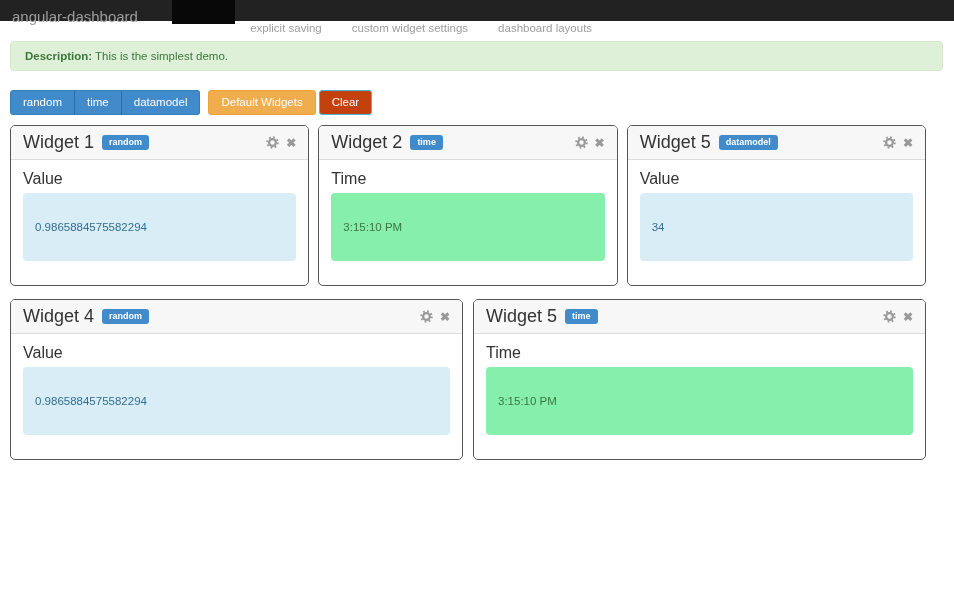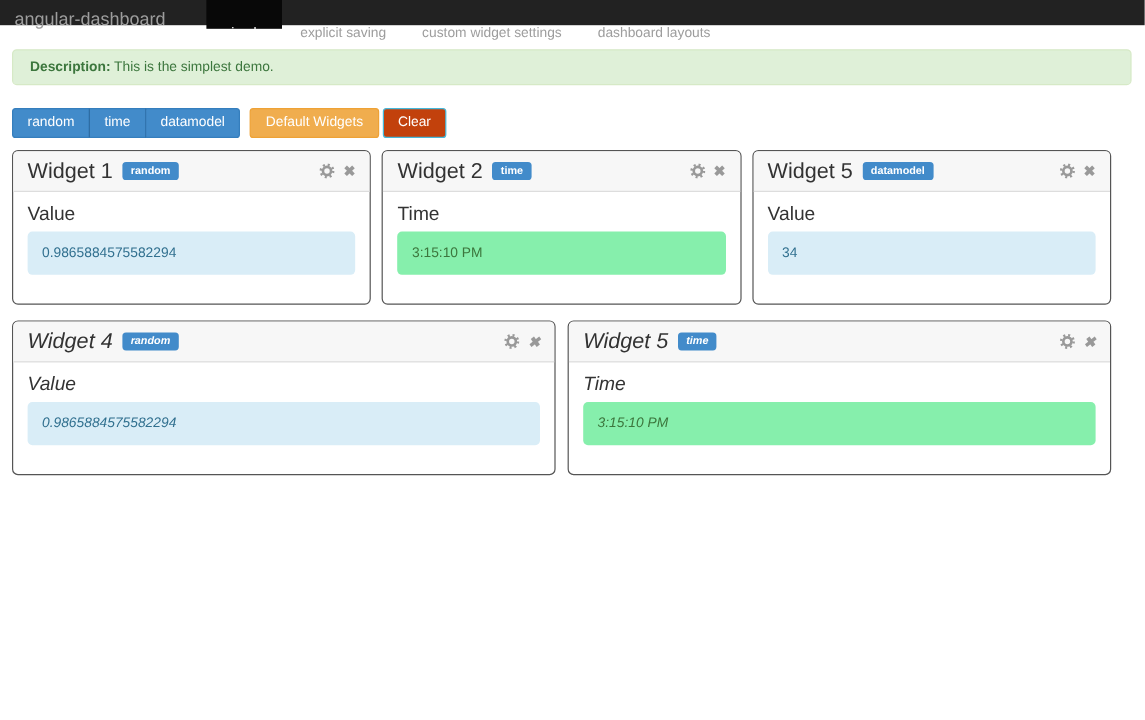--- a/index.html
+++ b/index.html
@@ -73,21 +73,21 @@
   .btn-group .btn:first-child { border-radius: 3px 0 0 3px; }
   .btn-group .btn:last-child { border-radius: 0 3px 3px 0; }
   .btn-primary { background: #428bca; border-color: #357ebd; }
   .btn-group .btn-primary + .btn-primary { border-left-color: #2e6da4; margin-left: -1px; }
   .btn-warning { background: #f0ad4e; border-color: #eea236; margin-left: 8px; text-align: center; }
   .btn-info { background: #c2410c; border-color: #46b8da; margin-left: 3px; }
 
   
   .dashboard { margin: 10px 28px 0 10px; }
   .widget-row { display: flex; gap: 9px; }
-  .widget-row.row2 { margin-top: 13px; gap: 10px; font-style: italic; }
+  .widget-row.row2 { margin-top: 13px; gap: 10px; }
 
   .widget {
     flex: 1;
     background: #ffffff;
     border: 1px solid #555555;
     border-radius: 5px;
     overflow: hidden;
   }
   .widget-header {
     height: 34px;
@@ -119,21 +119,21 @@
     color: #999999;
     font-size: 12px;
     font-weight: bold;
     line-height: 1;
   }
 
   .widget-body { padding: 10px 12px 24px 12px; }
   .field-label { font-size: 16px; color: #333; margin-bottom: 5px; }
   .value-box {
     border-radius: 4px;
-    padding: 11px 12px;
+    padding: 27px 12px;
     font-size: 11.5px;
     line-height: 14px;
   }
   .box-info { background: #d9edf7; color: #31708f; }
   .box-success { background: #86efac; color: #3c763d; }
 </style>
 </head>
 <body>
 
 <div class="navbar">

